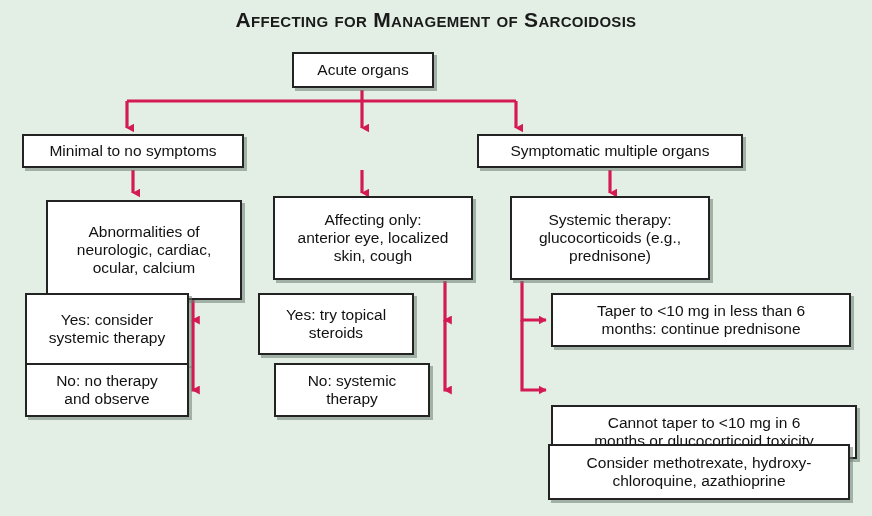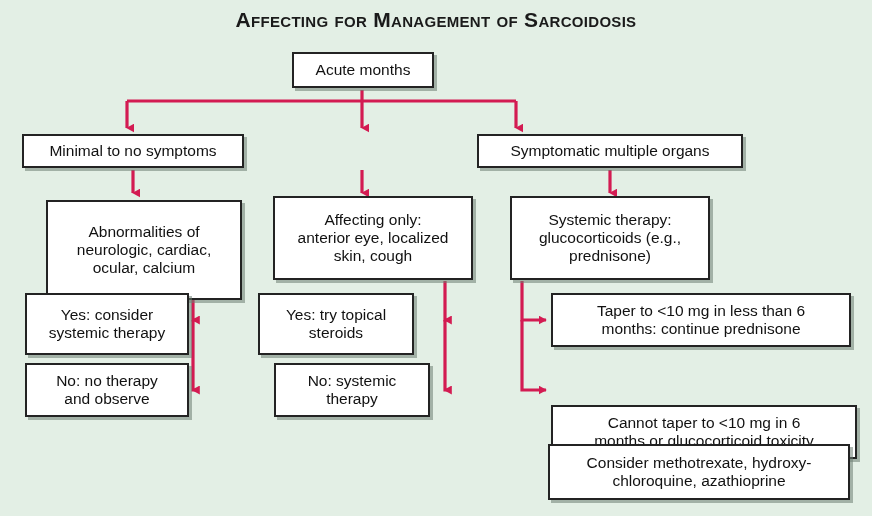--- a/index.html
+++ b/index.html
@@ -95,36 +95,36 @@
       <path d="M445,281 L445,320 L451,320" marker-end="url(#arrow-left)"></path>
       <path d="M445,320 L445,390 L451,390" marker-end="url(#arrow-left)"></path>
 
       <path d="M522,281 L522,320 L546,320" marker-end="url(#arrow-right)"></path>
       <path d="M522,320 L522,390 L546,390" marker-end="url(#arrow-right)"></path>
 
       <path d="M627,417 L627,440" marker-end="url(#arrow-down)"></path>
     </g>
   </svg>
 
-  <div class="node" style="left:292px; top:52px; width:142px; height:36px;">Acute months</div>
+  <div class="node" style="left:292px; top:52px; width:142px; height:36px;">Acute organs</div>
 
   <div class="node" style="left:22px; top:134px; width:222px; height:34px;">Minimal to no symptoms</div>
   <div class="node" style="left:477px; top:134px; width:266px; height:34px;">Symptomatic multiple organs</div>
 
   <div class="node" style="left:46px; top:200px; width:196px; height:100px;">Abnormalities of
 neurologic, cardiac,
 ocular, calcium</div>
   <div class="node" style="left:265px; top:196px; width:200px; height:84px;margin-left:8px;">Affecting only:
 anterior eye, localized
 skin, cough</div>
   <div class="node" style="left:510px; top:196px; width:200px; height:84px;">Systemic therapy:
 glucocorticoids (e.g.,
 prednisone)</div>
 
-  <div class="node" style="left:25px; top:293px; width:164px; height:62px;">Yes: consider
+  <div class="node" style="left:25px; top:293px; width:164px; height:72px;">Yes: consider
 systemic therapy</div>
   <div class="node" style="left:258px; top:293px; width:156px; height:62px;">Yes: try topical
 steroids</div>
   <div class="node" style="left:551px; top:293px; width:300px; height:54px;">Taper to &lt;10 mg in less than 6
 months: continue prednisone</div>
 
   <div class="node" style="left:25px; top:363px; width:164px; height:54px;">No: no therapy
 and observe</div>
   <div class="node" style="left:274px; top:363px; width:156px; height:54px;">No: systemic
 therapy</div>

